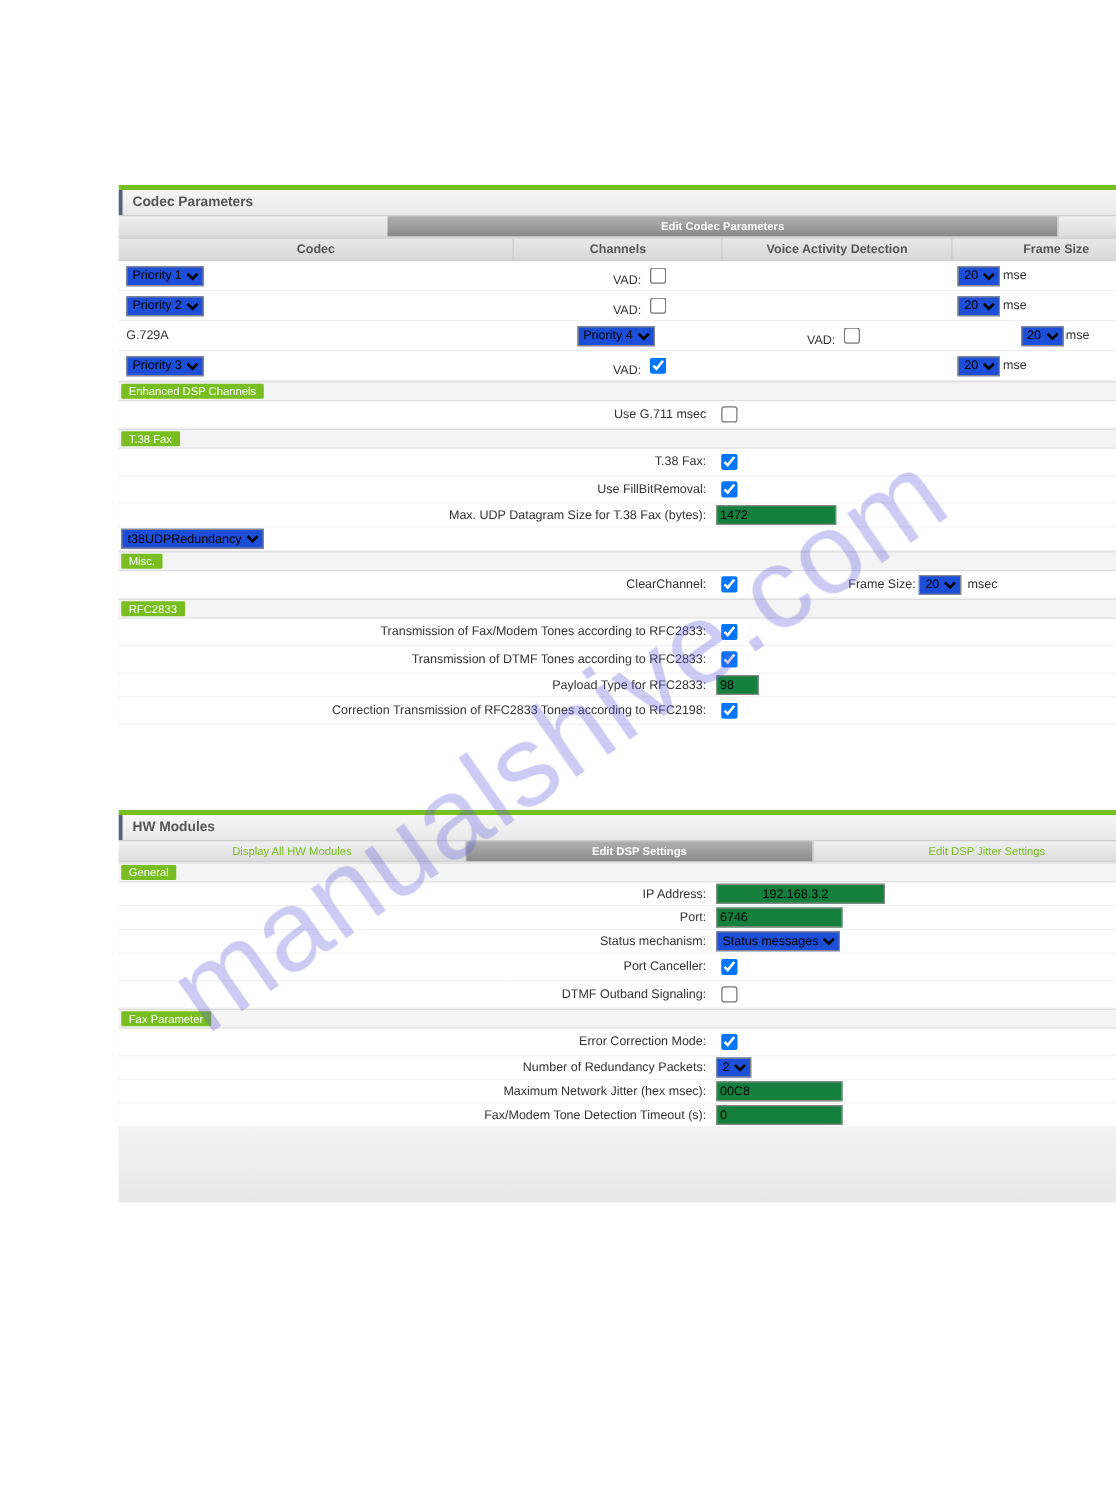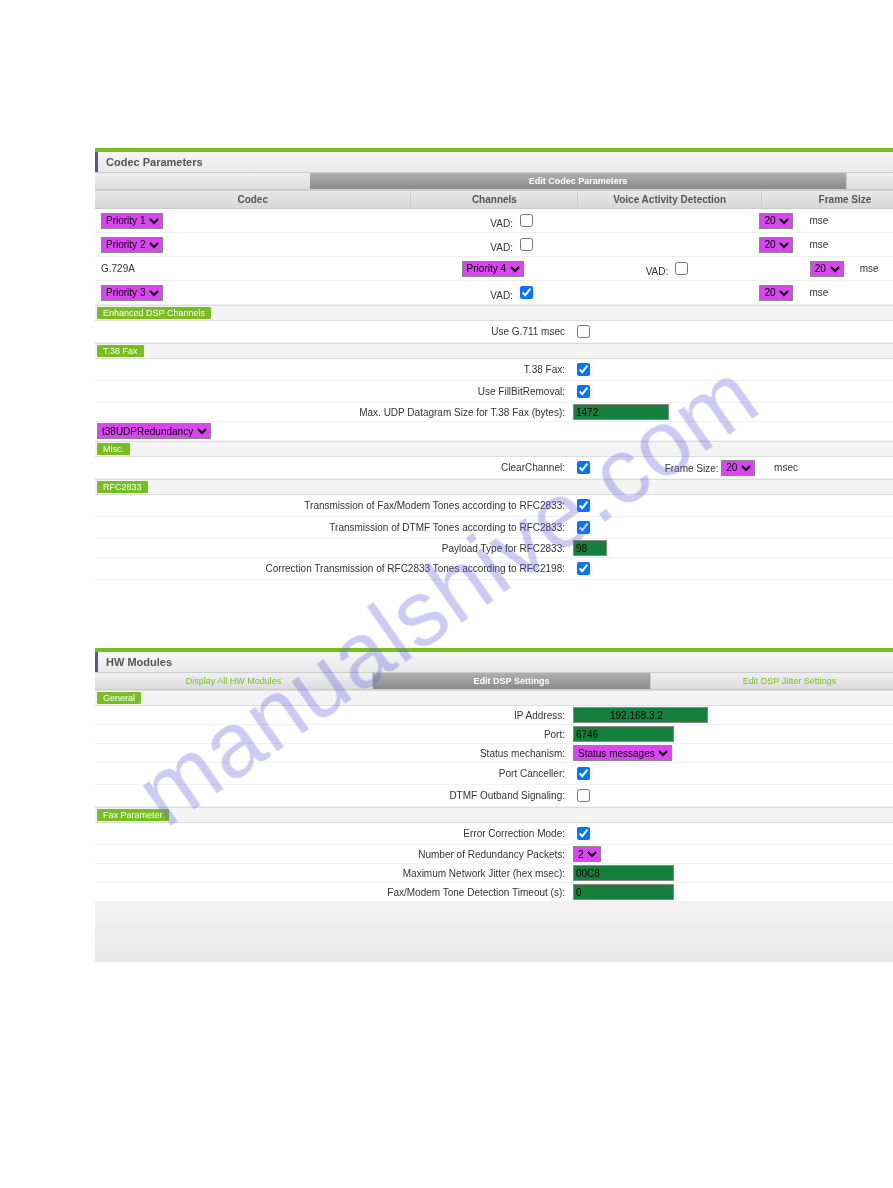--- a/index.html
+++ b/index.html
@@ -114,23 +114,23 @@
     font-size: 10px;
     height: 14px;
     padding: 0 2px;
     border: 1px solid #888;
     background: #15803d;
   }
   select {
     font-size: 10px;
     height: 16px;
     border: 1px solid #888;
-    background: #d946ef;
-  }
-  .msec { font-size: 10px; color: #333; margin-left: 16px; }
+    background: #1d4ed8;
+  }
+  .msec { font-size: 10px; color: #333; margin-left: 2px; }
   .watermark {
     position: fixed;
     top: 50%;
     left: 50%;
     transform: translate(-50%, -50%) rotate(-35deg);
     font-size: 92px;
     color: rgba(100, 90, 220, 0.32);
     pointer-events: none;
     font-family: Arial, sans-serif;
     letter-spacing: 1px;

